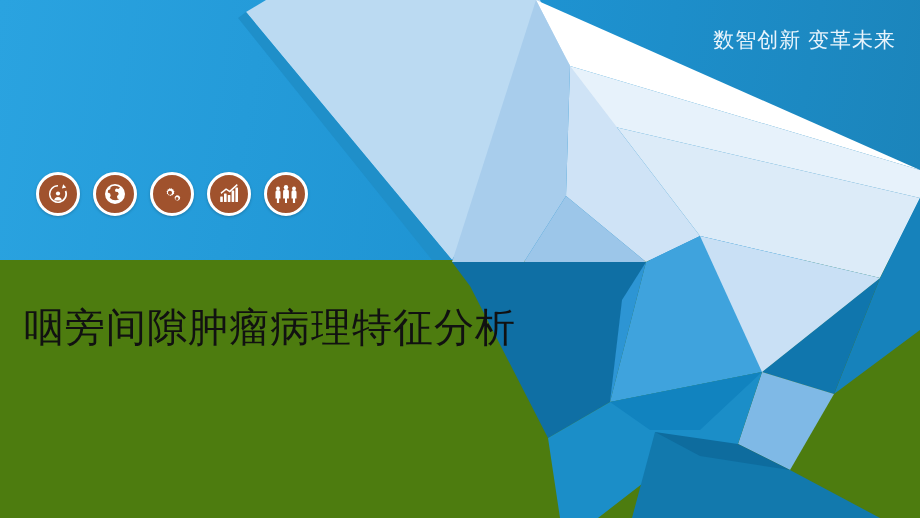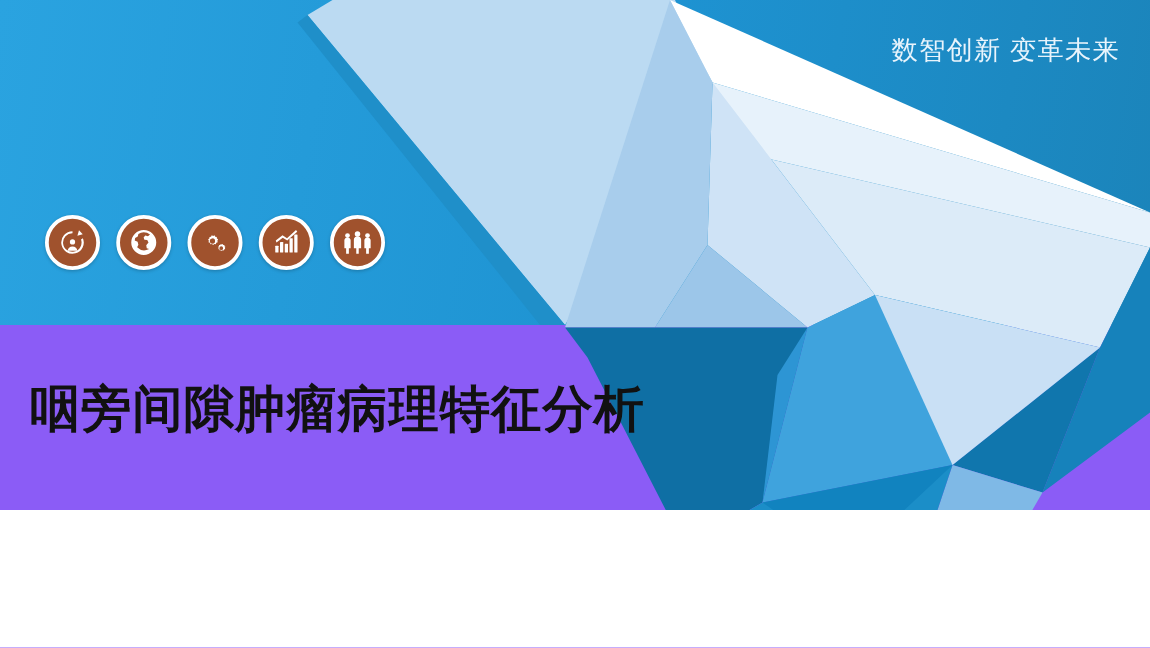--- a/index.html
+++ b/index.html
@@ -7,23 +7,23 @@
     margin: 0;
     padding: 0;
     background: #ffffff;
   }
   body {
     font-family: "Liberation Sans", "DejaVu Sans", sans-serif;
   }
   .slide {
     position: relative;
     width: 920px;
-    height: 408px;
+    height: 518px;
     overflow: hidden;
-    background: #8b5cf6;
+    background: #4d7c0f;
   }
 
   
   .band {
     position: absolute;
     left: 0;
     top: 0;
     width: 920px;
     height: 260px;
     background: linear-gradient(100deg, #2aa3e0 0%, #1e93d2 55%, #1b84ba 100%);
@@ -84,21 +84,21 @@
     height: 24px;
     fill: #ffffff;
   }
 
   
   .title {
     position: absolute;
     left: 24px;
     top: 300px;
     font-size: 40px;
-    font-weight: bold;
+    font-weight: normal;
     color: #111111;
     letter-spacing: 1px;
     white-space: nowrap;
     z-index: 8;
     font-family: "Liberation Sans", "DejaVu Sans", sans-serif;
   }
 </style>
 </head>
 <body>
 

